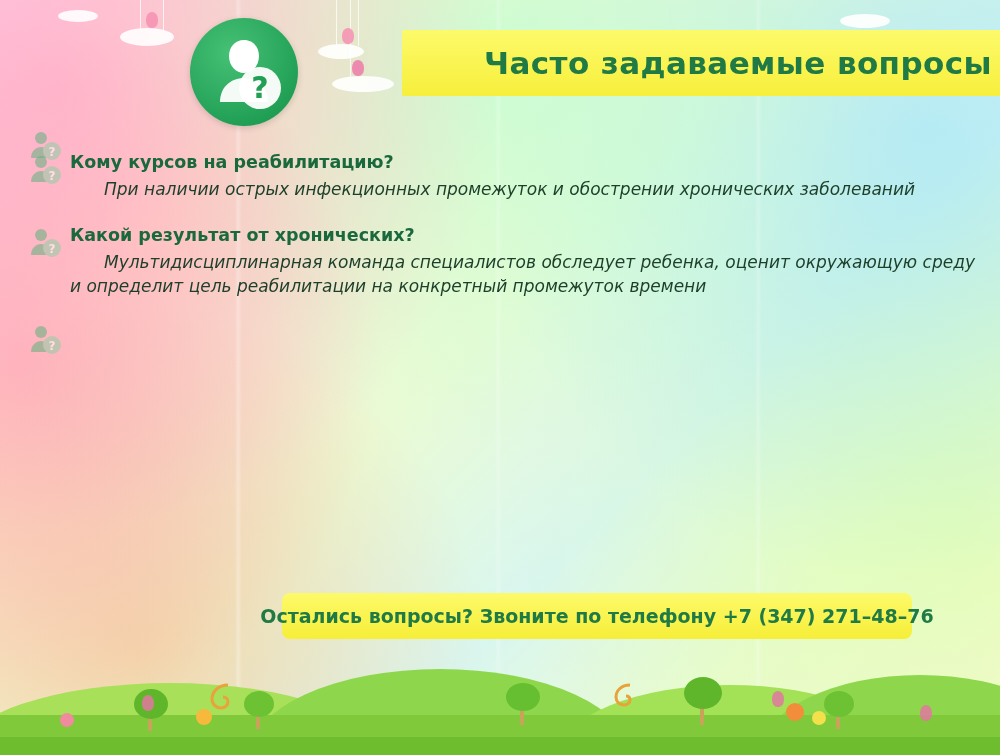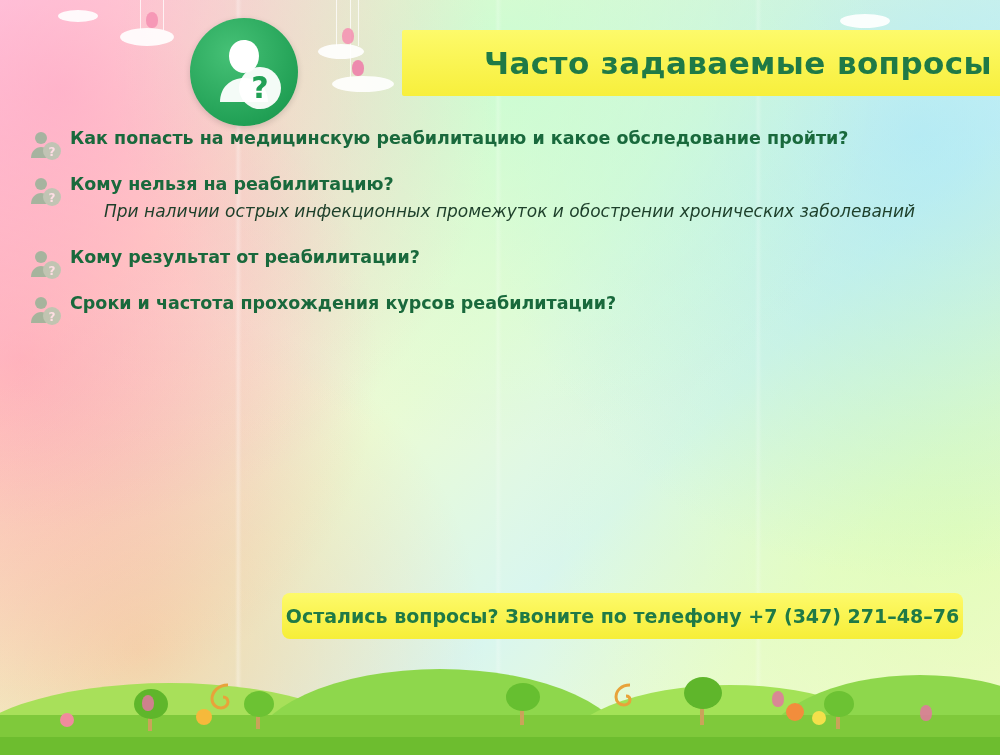--- a/index.html
+++ b/index.html
@@ -141,21 +141,21 @@
     margin: 0;
     text-indent: 34px;
     max-width: 930px;
   }
 
   
   .cta-banner {
     position: absolute;
     left: 282px;
     top: 593px;
-    width: 681px;
+    width: 630px;
     height: 46px;
     background: #fbf451;
     background: linear-gradient(#fdfa6a, #f6ee38);
     border-radius: 8px;
     display: flex;
     align-items: center;
     justify-content: center;
   }
   .cta-text {
     font-family: "DejaVu Sans", sans-serif;
@@ -240,64 +240,63 @@
       <span class="faq-icon">
         <svg width="34" height="34" viewBox="0 0 34 34" aria-hidden="true">
           <g fill="#5fb27f">
             <circle cx="13" cy="8" r="6"></circle>
             <path d="M3 28c0-7 5-11 10-11s10 4 10 11z"></path>
             <circle cx="24" cy="21" r="9" fill="#8fd0a5"></circle>
           </g>
           <text x="24" y="26" text-anchor="middle" font-family="DejaVu Sans, sans-serif" font-size="12" font-weight="700" fill="#ffffff">?</text>
         </svg>
       </span>
-      <p class="faq-q">Как попасть на медицинскую реабилитацию и какое обследование пройти?</p>
     </div>
 
     <div class="faq-item" style="margin-bottom:24px;">
       <span class="faq-icon">
         <svg width="34" height="34" viewBox="0 0 34 34" aria-hidden="true">
           <g fill="#5fb27f">
             <circle cx="13" cy="8" r="6"></circle>
             <path d="M3 28c0-7 5-11 10-11s10 4 10 11z"></path>
             <circle cx="24" cy="21" r="9" fill="#8fd0a5"></circle>
           </g>
           <text x="24" y="26" text-anchor="middle" font-family="DejaVu Sans, sans-serif" font-size="12" font-weight="700" fill="#ffffff">?</text>
         </svg>
       </span>
-      <p class="faq-q">Кому нельзя на реабилитацию?</p>
+      <p class="faq-q">Кому курсов на реабилитацию?</p>
       <p class="faq-a">При наличии острых инфекционных промежуток и обострении хронических заболеваний</p>
     </div>
 
     <div class="faq-item" style="margin-bottom:24px;">
       <span class="faq-icon">
         <svg width="34" height="34" viewBox="0 0 34 34" aria-hidden="true">
           <g fill="#5fb27f">
             <circle cx="13" cy="8" r="6"></circle>
             <path d="M3 28c0-7 5-11 10-11s10 4 10 11z"></path>
             <circle cx="24" cy="21" r="9" fill="#8fd0a5"></circle>
           </g>
           <text x="24" y="26" text-anchor="middle" font-family="DejaVu Sans, sans-serif" font-size="12" font-weight="700" fill="#ffffff">?</text>
         </svg>
       </span>
-      <p class="faq-q">Кому результат от реабилитации?</p>
+      <p class="faq-q">Какой результат от хронических?</p>
+      <p class="faq-a">Мультидисциплинарная команда специалистов обследует ребенка, оценит окружающую среду и определит цель реабилитации на конкретный промежуток времени</p>
     </div>
 
     <div class="faq-item">
       <span class="faq-icon">
         <svg width="34" height="34" viewBox="0 0 34 34" aria-hidden="true">
           <g fill="#5fb27f">
             <circle cx="13" cy="8" r="6"></circle>
             <path d="M3 28c0-7 5-11 10-11s10 4 10 11z"></path>
             <circle cx="24" cy="21" r="9" fill="#8fd0a5"></circle>
           </g>
           <text x="24" y="26" text-anchor="middle" font-family="DejaVu Sans, sans-serif" font-size="12" font-weight="700" fill="#ffffff">?</text>
         </svg>
       </span>
-      <p class="faq-q">Сроки и частота прохождения курсов реабилитации?</p>
     </div>
 
   </div>
 
   <div class="cta-banner">
     <span class="cta-text">Остались вопросы?  Звоните по телефону  +7 (347) 271–48–76</span>
   </div>
 
   <div class="landscape">
     <div class="hill" style="left:-40px; bottom:0; width:420px; height:72px; background:#a8e05a;"></div>

